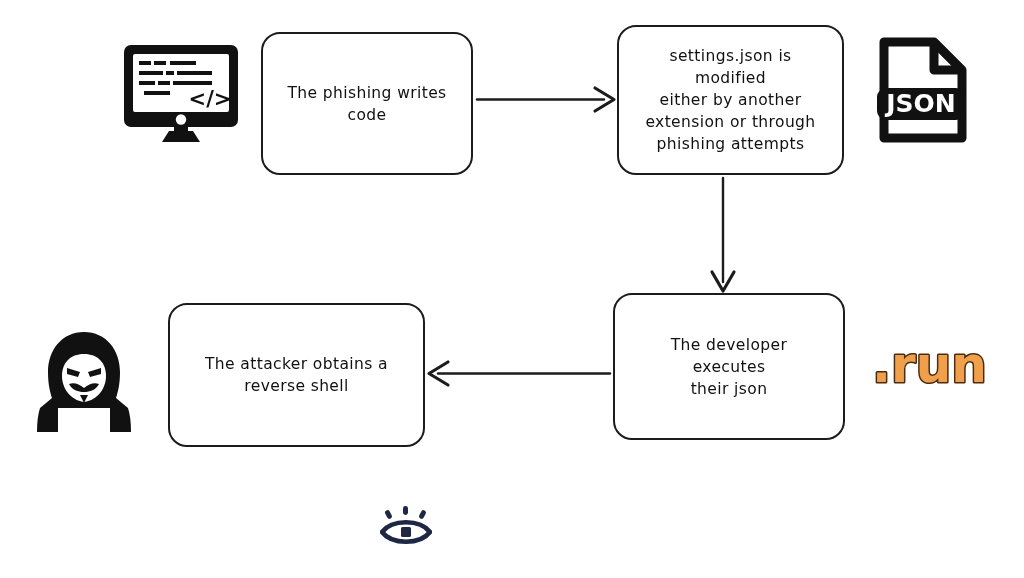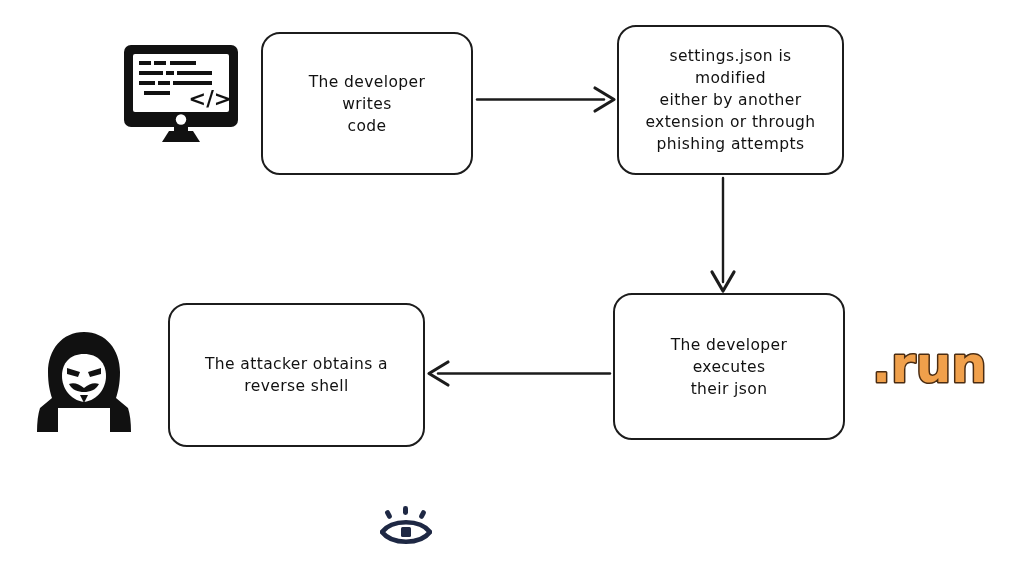--- a/index.html
+++ b/index.html
@@ -104,21 +104,21 @@
       <path d="M 712 272 L 723 291 L 734 272" fill="none" stroke="#1c1c1c" stroke-width="3.2" stroke-linejoin="round" stroke-linecap="round"></path>
     </g>
 
     <g>
       <line x1="610" y1="373.5" x2="438" y2="373.5" stroke="#1c1c1c" stroke-width="2.4" stroke-linecap="round"></line>
       <path d="M 448 362 L 429 373.5 L 448 385" fill="none" stroke="#1c1c1c" stroke-width="3.2" stroke-linejoin="round" stroke-linecap="round"></path>
     </g>
   </svg>
 
   <div class="flow-box" id="box-writes-code">
-    <span class="box-text">The developer writes
+    <span class="box-text">The phishing writes
 code</span>
   </div>
 
   <div class="flow-box" id="box-settings-json">
     <span class="box-text">settings.json is modified
 either by another
 extension or through
 phishing attempts</span>
   </div>
 
@@ -154,20 +154,30 @@
 
       <text x="88" y="63" font-family="DejaVu Sans, sans-serif" font-size="21" font-weight="bold" fill="#111111" text-anchor="middle">&lt;/&gt;</text>
 
       <circle cx="59" cy="76.5" r="5.2" fill="#ffffff"></circle>
 
       <rect x="52" y="84" width="14" height="5" fill="#111111"></rect>
       <path d="M 40 99 L 47 88 L 71 88 L 78 99 Z" fill="#111111"></path>
     </svg>
   </div>
 
+  <div class="icon-wrap" id="icon-json-file">
+    <svg viewBox="0 0 96 108" width="96" height="108">
+
+      <path d="M 8 6 L 58 6 L 86 34 L 86 102 L 8 102 Z" fill="#ffffff" stroke="#111111" stroke-width="9" stroke-linejoin="round"></path>
+      <path d="M 58 6 L 58 34 L 86 34" fill="none" stroke="#111111" stroke-width="9" stroke-linejoin="round"></path>
+
+      <rect x="1" y="52" width="88" height="32" rx="9" ry="9" fill="#111111"></rect>
+      <text x="45" y="76" font-family="DejaVu Sans, sans-serif" font-size="25" font-weight="bold" fill="#ffffff" text-anchor="middle">JSON</text>
+    </svg>
+  </div>
 
   <div class="icon-wrap" id="icon-hacker">
     <svg viewBox="0 0 96 104" width="96" height="104">
 
       <path d="M 48 2
                C 70 2 84 20 84 42
                C 84 54 82 62 80 68
                L 92 78
                C 94 84 95 92 95 102
                L 1 102

